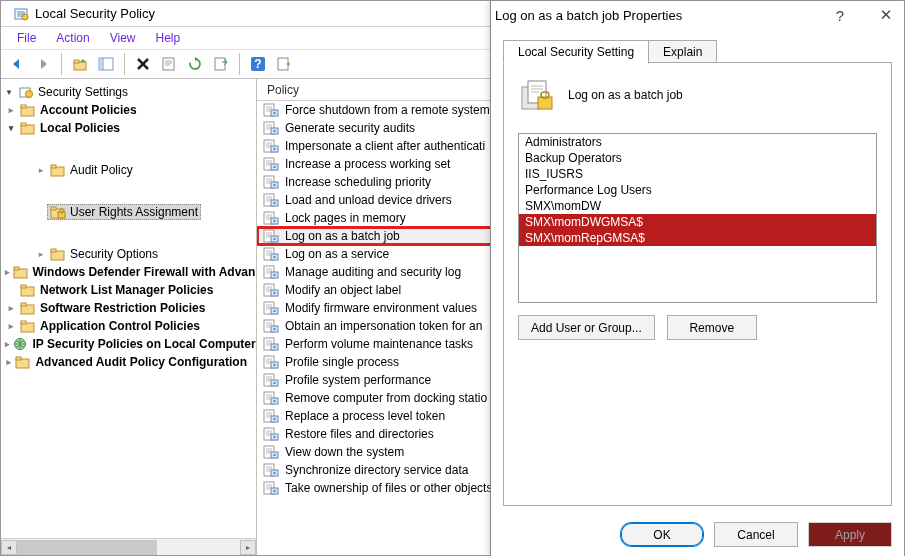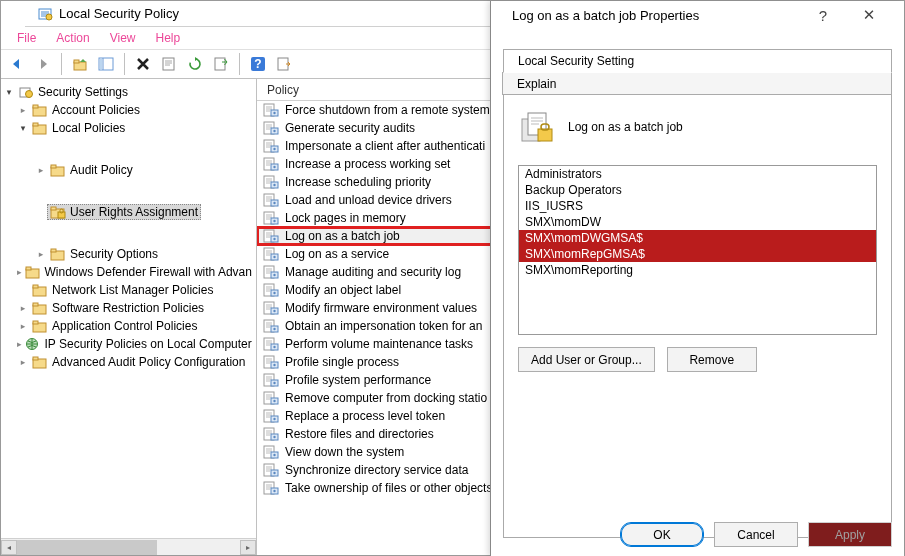--- a/index.html
+++ b/index.html
@@ -1,26 +1,26 @@
 <!DOCTYPE html>
 <html><head>
 <meta charset="utf-8">
 <style>
   * { box-sizing: border-box; font-family: "Segoe UI", Tahoma, sans-serif; font-size: 12px; }
   html, body { margin: 0; padding: 0; width: 905px; height: 556px; overflow: hidden; background: #fff; }
   .window { width: 905px; height: 556px; position: relative; border: 1px solid #999; background: #fff; }
 
   
-  .titlebar { height: 26px; display: flex; align-items: center; padding: 0 12px; border-bottom: 1px solid #d0d0d0; margin-left: 24px; }
+  .titlebar { height: 26px; display: flex; align-items: center; padding: 0 12px; border-bottom: 1px solid #d0d0d0; }
   .titlebar .app-icon { width: 16px; height: 16px; margin-right: 6px; }
   .titlebar .title { font-size: 13px; color: #000; }
 
   
   .menubar { height: 22px; display: flex; align-items: center; padding: 0 6px; }
-  .menubar .menu { padding: 2px 10px; color: #ec4899; }
+  .menubar .menu { padding: 2px 10px; color: #6d28d9; }
 
   
   .toolbar { height: 30px; border-top: 1px solid #e0e0e0; border-bottom: 1px solid #c0c0c0; display: flex; align-items: center; padding: 0 4px; gap: 2px; }
   .tbtn { width: 24px; height: 24px; display: flex; align-items: center; justify-content: center; border: 1px solid transparent; }
   .tsep { width: 1px; height: 22px; background: #c0c0c0; margin: 0 4px; }
 
   
   .body { position: absolute; top: 78px; left: 0; right: 0; bottom: 0; display: flex; justify-content: flex-end; }
   .tree-pane { width: 256px; border-right: 1px solid #c0c0c0; overflow: hidden; position: relative; }
   .list-pane { flex: 1; position: relative; }
@@ -28,46 +28,46 @@
   
   .tree { padding: 4px 0; overflow-y: auto; overflow-x: hidden; height: calc(100% - 17px); }
   .tree-row { display: flex; align-items: center; height: 18px; white-space: nowrap; padding-right: 6px; }
   .tree-row .twisty { width: 12px; text-align: center; color: #666; font-size: 9px; }
   .tree-row .twisty.exp::before { content: "▾"; color: #444; }
   .tree-row .twisty.col::before { content: "▸"; color: #888; }
   .tree-row .node-label { padding: 1px 3px; display: flex; align-items: center; gap: 4px; }
   .tree-row.selected .node-label { background: #d8d8d8; border: 1px dotted #888; padding: 0 2px; }
   .tree-row .ficon { width: 16px; height: 14px; }
   
-  .d0 { padding-left: 2px; } .d1 { padding-left: 16px; } .d2 { padding-left: 34px; margin-top: 24px; }
+  .d0 { padding-left: 2px; } .d1 { padding-left: 4px; font-weight: bold; } .d2 { padding-left: 34px; margin-top: 24px; }
 
   
   .hscroll { position: absolute; bottom: 0; left: 0; right: 0; height: 17px; background: #f0f0f0; display: flex; align-items: center; border-top: 1px solid #d0d0d0; }
   .hscroll .sbtn { width: 16px; height: 15px; background: #e5e5e5; border: 1px solid #c0c0c0; display: flex; align-items: center; justify-content: center; font-size: 8px; color: #666; }
   .hscroll .track { flex: 1; height: 15px; position: relative; }
   .hscroll .thumb { position: absolute; left: 0; width: 140px; top: 0; height: 15px; background: #c9c9c9; }
 
   
   .list-header { height: 22px; display: flex; align-items: center; padding: 0 10px; border-bottom: 1px solid #d0d0d0; background: #fff; }
   .list-header .col { flex: 1; display: flex; align-items: center; justify-content: space-between; color: #333; }
   .list-header .sort { font-size: 9px; color: #888; margin-right: 6px; }
   .list { overflow-y: auto; overflow-x: hidden; height: calc(100% - 22px); }
   .list-row { display: flex; align-items: center; height: 18px; padding-left: 6px; gap: 6px; white-space: nowrap; }
   .list-row.sel { background: #f0f0f0; }
   .list-row.highlight { outline: 3px solid #e02020; outline-offset: -2px; }
   .picon { width: 16px; height: 14px; }
 
   
   .dialog { position: absolute; top: 0; right: 0; width: 414px; height: 556px; background: #fff; border-left: 1px solid #888; box-shadow: -2px 0 6px rgba(0,0,0,.15); }
-  .dlg-title { height: 28px; display: flex; align-items: center; justify-content: space-between; padding: 0 21px; }
+  .dlg-title { height: 28px; display: flex; align-items: center; justify-content: space-between; padding: 0 4px; }
   .dlg-title .t { font-size: 13px; }
   .dlg-title .ctrls { display: flex; gap: 18px; align-items: center; }
   .dlg-title .ctrls span { font-size: 15px; color: #444; width: 28px; text-align: center; }
 
-  .tabs { display: flex; margin: 20px 12px 0 12px; position: relative; flex-direction: column; }
+  .tabs { display: flex; margin: 11px 12px 0 12px; position: relative; }
   .tab { padding: 4px 14px; border: 1px solid #aaa; border-bottom: none; background: #f5f5f5; position: relative; }
   .tab.active { background: #fff; z-index: 2; }
   .tab + .tab { margin-left: -1px; }
   .tabbody { margin: 0 12px; border: 1px solid #aaa; border-top: 1px solid #aaa; height: 444px; margin-top: -1px; padding: 14px; background: #fff; position: relative; }
   .tab.active { border-bottom: 1px solid #fff; margin-bottom: -1px; }
 
   .policyhdr { display: flex; gap: 14px; align-items: center; margin-bottom: 20px; }
   .policyhdr .big-icon { width: 36px; height: 36px; }
 
   .userbox { width: 100%; height: 170px; border: 1px solid #999; overflow-y: auto; background: #fff; }
@@ -613,24 +613,24 @@
               <rect x="20" y="20" width="14" height="12" fill="#f3c94a" stroke="#b08a12"></rect>
               <rect x="23" y="15" width="8" height="6" rx="3" fill="none" stroke="#b08a12" stroke-width="1.5"></rect>
             </svg>
         </span>
         <span>Log on as a batch job</span>
       </div>
       <div class="userbox" id="userbox">
           <div class="u">Administrators</div>
           <div class="u">Backup Operators</div>
           <div class="u">IIS_IUSRS</div>
+          <div class="u">Performance Log Users</div>
           <div class="u">SMX\momDW</div>
           <div class="u sel">SMX\momDWGMSA$</div>
           <div class="u sel">SMX\momRepGMSA$</div>
-          <div class="u">SMX\momReporting</div>
         </div>
       <div class="btnrow">
         <div class="winbtn">Add User or Group...</div>
         <div class="winbtn" style="min-width:90px">Remove</div>
       </div>
     </div>
     <div class="dlg-footer">
       <div class="winbtn default" style="min-width:84px">OK</div>
       <div class="winbtn" style="min-width:84px">Cancel</div>
       <div class="winbtn disabled" style="min-width:84px">Apply</div>

